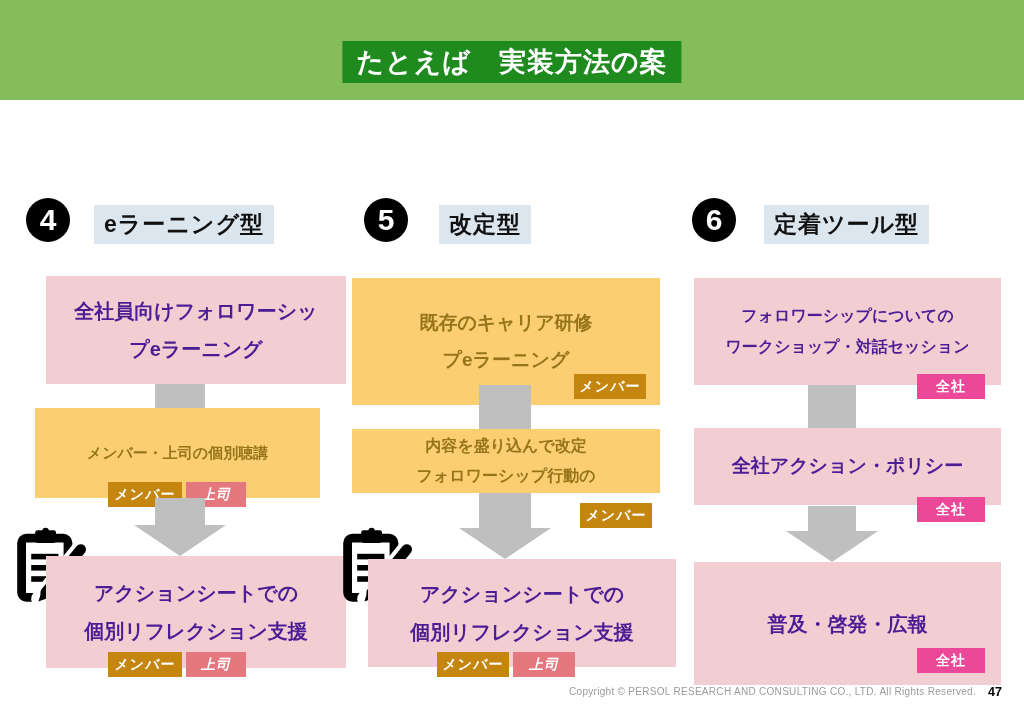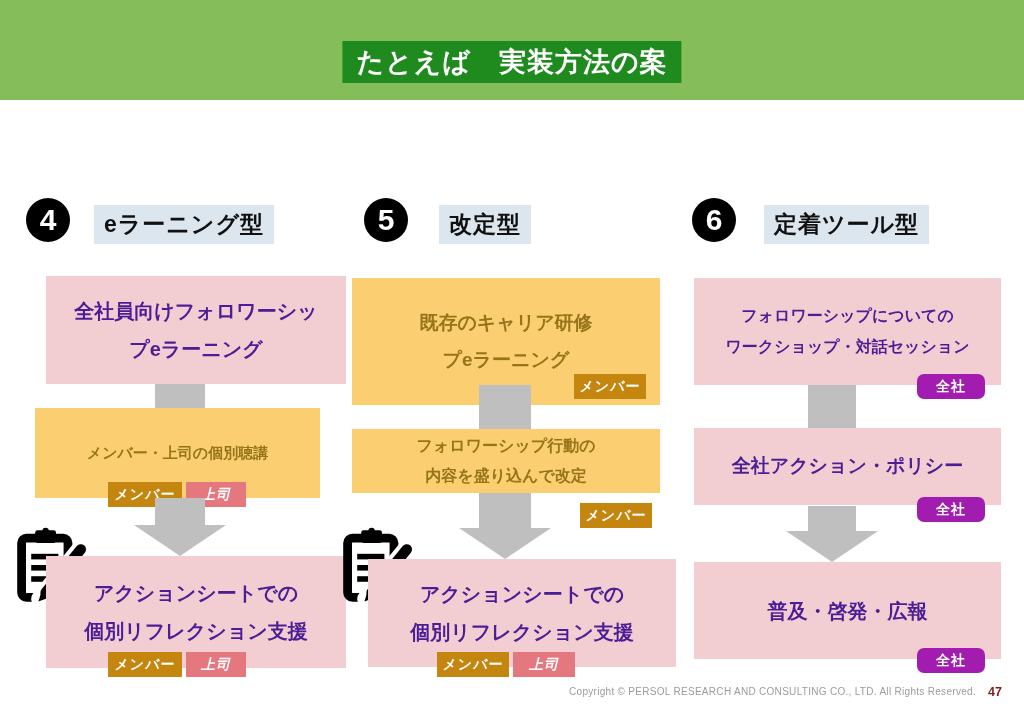--- a/index.html
+++ b/index.html
@@ -37,36 +37,36 @@
   }
   .box.pink   { background:#f2ced3; color:#4c1d95;margin-left:16px; }
   .box.yellow { background:#fbce72; color:#96751a; }
   
   .tag {
     position:absolute; height:25px; display:flex; align-items:center; justify-content:center;
     color:#ffffff; font-size:14px; font-weight:bold; letter-spacing:1px; white-space:nowrap;
   }
   .tag.orange { background:#c4860e; }
   .tag.salmon { background:#e5787f;font-style:italic; }
-  .tag.red    { background:#a21caf;border-radius:7px; }
+  .tag.red    { background:#ec4899; }
   
   .stub { position:absolute; background:#bfbfbf; }
   .arrowhead {
     position:absolute; width:0; height:0;
     border-left:46px solid transparent; border-right:46px solid transparent;
     border-top:31px solid #bfbfbf;
   }
   .clip-icon { position:absolute; width:80px; height:82px; }
   
   .copyright {
     position:absolute; top:686px; right:48px; color:#9b9b9b; font-size:10px;
     letter-spacing:0.3px; white-space:nowrap;
   }
   .page-num {
-    position:absolute; top:685px; right:22px; color:#7f1d1d; font-size:12.5px; font-weight:bold;
+    position:absolute; top:685px; right:22px; color:#000000; font-size:12.5px; font-weight:bold;
   }
 </style>
 </head>
 <body>
 
 <div id="slide">
 
   <div class="banner"></div>
   <div class="title-box">たとえば　実装方法の案</div>
 
@@ -116,22 +116,22 @@
 
     <div class="box yellow" style="left:352px;top:278px;width:308px;height:127px;font-size:19px;">
       <div>既存のキャリア研修</div>
       <div>プeラーニング</div>
     </div>
     <div class="tag orange" style="left:574px;top:374px;width:72px;">メンバー</div>
 
     <div class="stub" style="left:479px;top:385px;width:52px;height:44px;"></div>
 
     <div class="box yellow" style="left:352px;top:429px;width:308px;height:64px;font-size:16px;">
+      <div>内容を盛り込んで改定</div>
       <div>フォロワーシップ行動の</div>
-      <div>内容を盛り込んで改定</div>
     </div>
     <div class="tag orange" style="left:580px;top:503px;width:72px;">メンバー</div>
 
     <div class="stub" style="left:479px;top:493px;width:52px;height:35px;"></div>
     <div class="arrowhead" style="left:459px;top:528px;"></div>
 
     <svg class="clip-icon" style="left:338px;top:526px;" viewBox="0 0 100 100">
       <rect x="12" y="14" width="58" height="74" rx="6" fill="none" stroke="#000" stroke-width="11"></rect>
       <rect x="29" y="4" width="26" height="16" rx="3" fill="#000"></rect>
       <circle cx="42" cy="5" r="4" fill="#000"></circle>
@@ -164,21 +164,21 @@
     <div class="stub" style="left:808px;top:385px;width:48px;height:43px;"></div>
 
     <div class="box pink" style="left:678px;top:428px;width:307px;height:77px;font-size:19px;">
       <div>全社アクション・ポリシー</div>
     </div>
     <div class="tag red" style="left:917px;top:497px;width:68px;">全社</div>
 
     <div class="stub" style="left:808px;top:506px;width:48px;height:25px;"></div>
     <div class="arrowhead" style="left:786px;top:531px;"></div>
 
-    <div class="box pink" style="left:678px;top:562px;width:307px;height:97px;font-size:20px;">
+    <div class="box pink" style="left:678px;top:562px;width:307px;height:123px;font-size:20px;">
       <div>普及・啓発・広報</div>
     </div>
     <div class="tag red" style="left:917px;top:648px;width:68px;">全社</div>
   </div>
 
   <div class="copyright">Copyright © PERSOL RESEARCH AND CONSULTING CO., LTD. All Rights Reserved.</div>
   <div class="page-num">47</div>
 
 </div>
 

